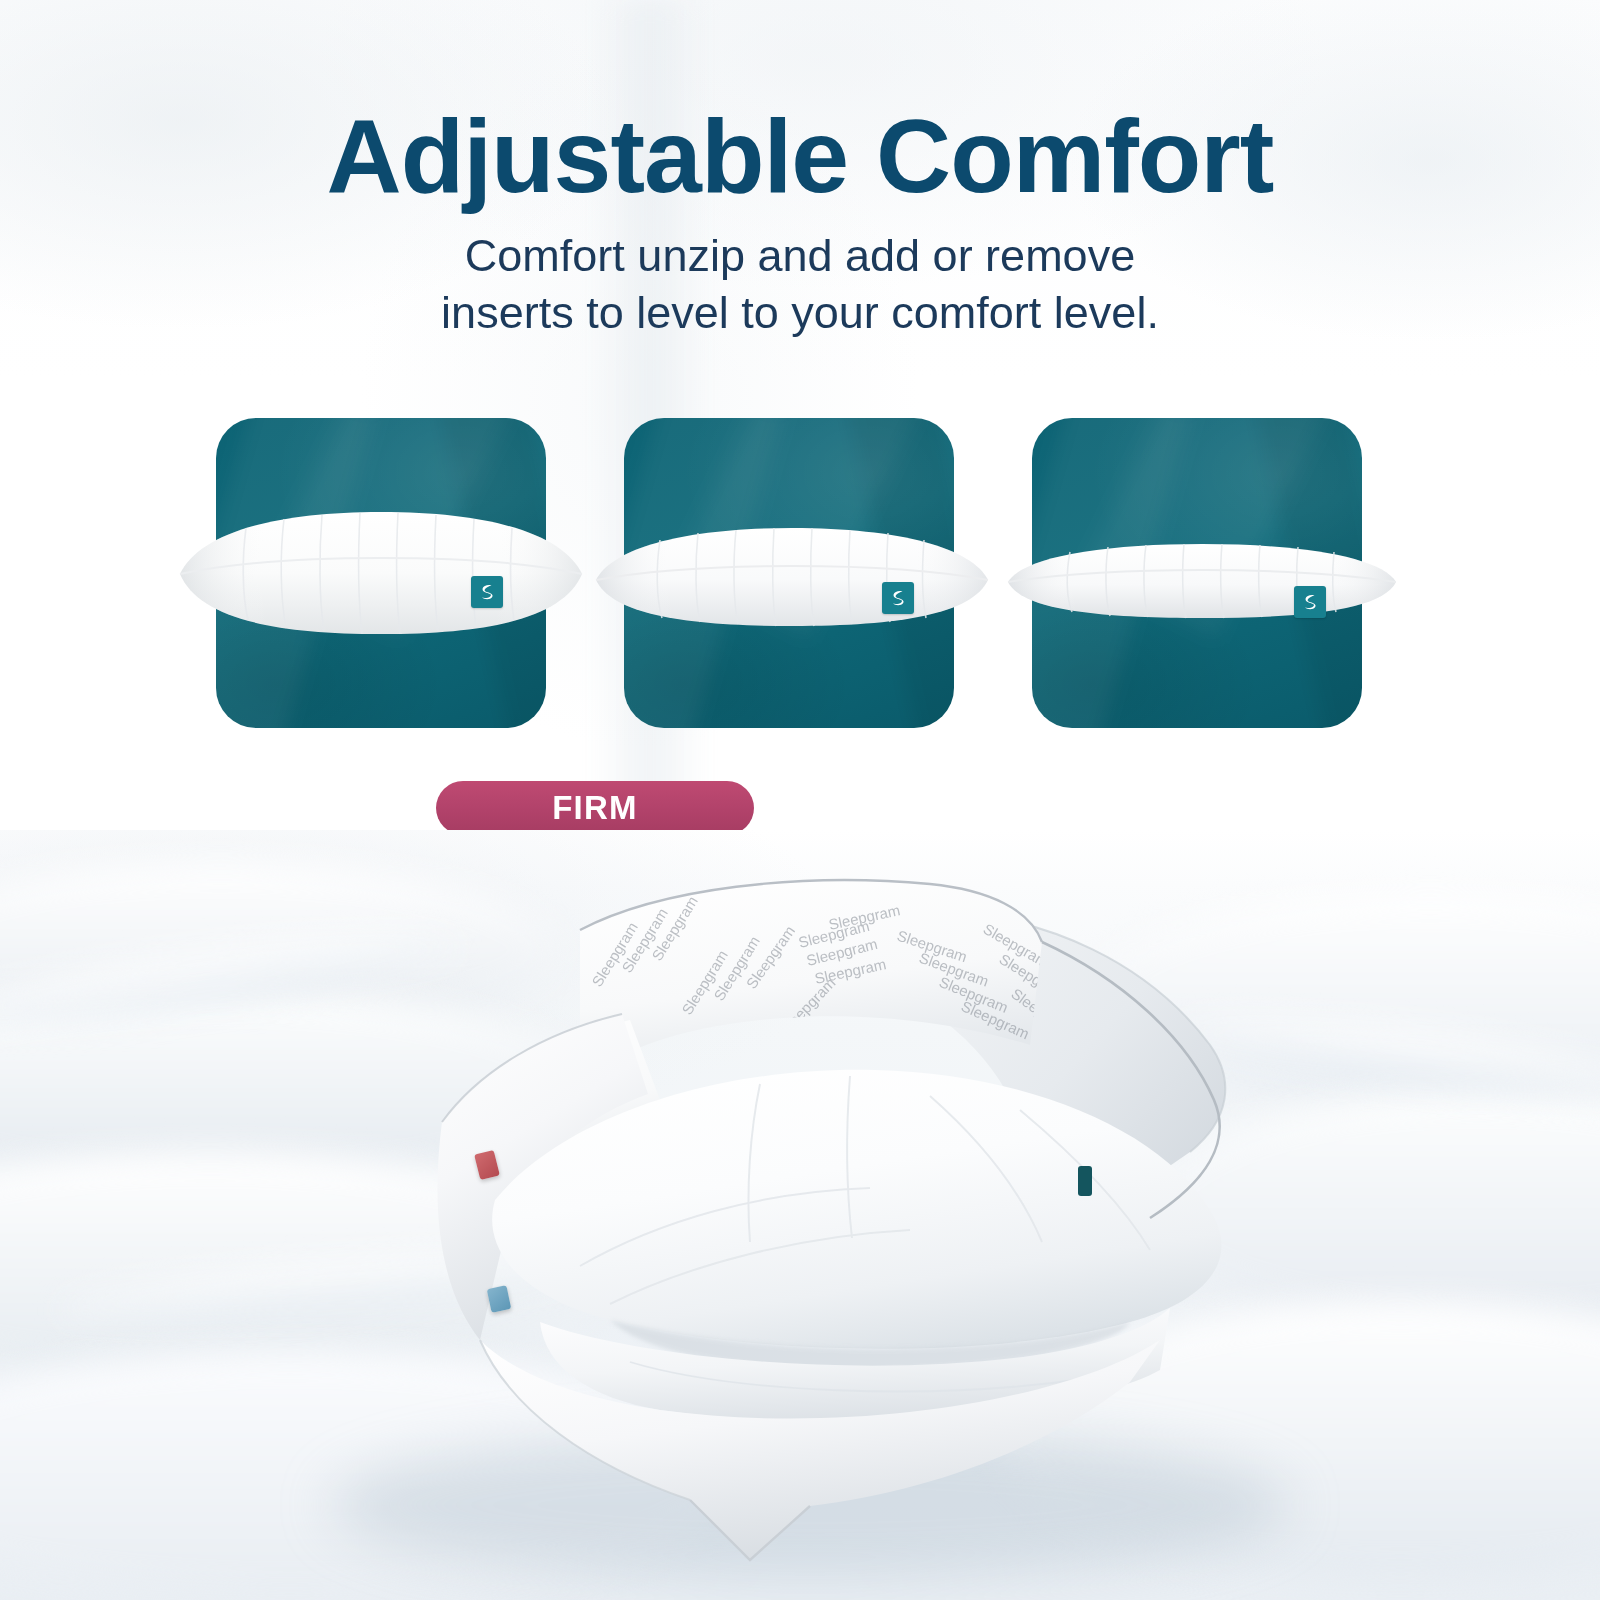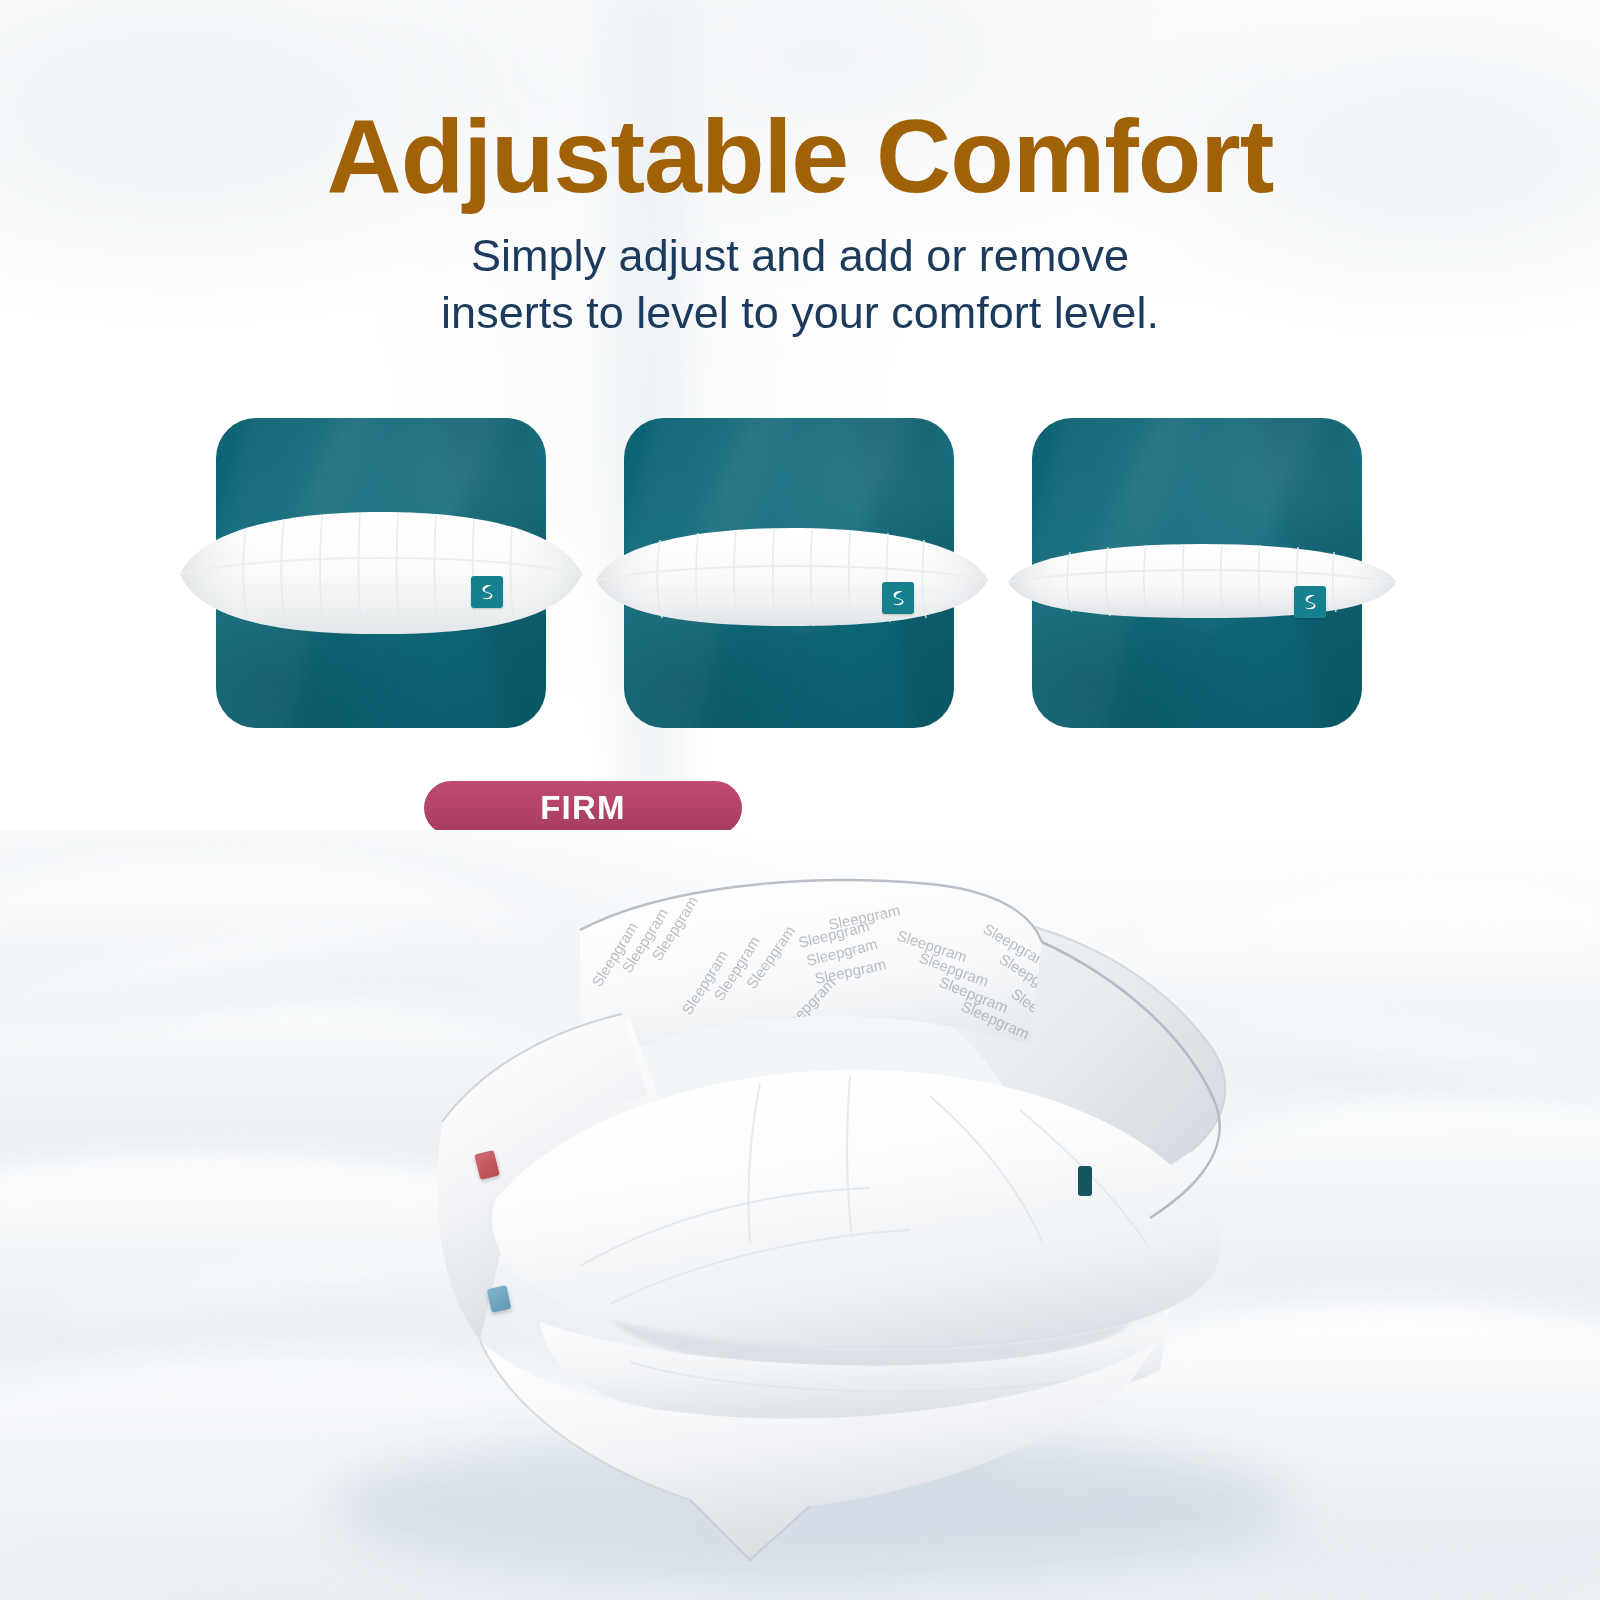--- a/index.html
+++ b/index.html
@@ -23,21 +23,21 @@
   .top-bg:after{
     content:"";position:absolute;left:590px;top:0;width:120px;height:900px;
     background:linear-gradient(90deg,rgba(255,255,255,0),rgba(226,232,237,.5),rgba(255,255,255,0));
     filter:blur(12px);
   }
 
   
   .title{
     position:absolute;left:0;top:104px;width:1600px;text-align:center;
     font-size:104px;font-weight:700;letter-spacing:-1px;
-    color:#a16207;line-height:1;
+    color:#0c4a6e;line-height:1;
   }
   .subtitle{
     position:absolute;left:0;top:228px;width:1600px;text-align:center;
     font-size:45px;font-weight:400;color:#1C3A5B;line-height:1.26;
   }
   .subtitle span{display:block;}
 
   
   .cards{position:absolute;left:0;top:418px;width:1600px;height:310px;}
   .card-wrap{position:absolute;top:0;width:330px;height:310px;}
@@ -60,21 +60,21 @@
 
   
   .pillow{position:absolute;z-index:3;pointer-events:none;}
 
   .pill{
     position:absolute;top:363px;height:54px;border-radius:27px;
     background:linear-gradient(180deg,#bf4a72 0%,#b1426a 55%,#a63c62 100%);
     display:flex;align-items:center;justify-content:center;
     color:#ffffff;font-size:33px;font-weight:700;letter-spacing:1.2px;
   }
-  .pill.p0{left:208px;width:318px;}
+  .pill.p0{left:220px;width:318px;}
   .pill.p1{left:636px;width:304px;}
 
   
   .hero{
     position:absolute;left:0;top:830px;width:1600px;height:770px;overflow:hidden;
     background:
       radial-gradient(ellipse 900px 300px at 200px 110px, rgba(236,240,244,.85), rgba(255,255,255,0) 72%),
       linear-gradient(180deg,#ffffff 0%,#fbfcfd 7%,#f4f7f9 26%,#eef2f6 60%,#eaeff4 100%);
   }
   .quilt{position:absolute;border-radius:50%;filter:blur(16px);}
@@ -93,21 +93,21 @@
 </style>
 </head>
 <body>
 
 <div id="stage">
 
   <div class="top-bg"></div>
 
   <div class="title">Adjustable Comfort</div>
   <div class="subtitle">
-    <span>Simply adjust and add or remove</span>
+    <span>Comfort unzip and add or remove</span>
     <span>inserts to level to your comfort level.</span>
   </div>
 
   <div class="cards">
 
     <div class="card-wrap c0">
       <div class="card">
         <div class="fold f1"></div>
         <div class="fold f2"></div>
         <div class="fold f3"></div>

